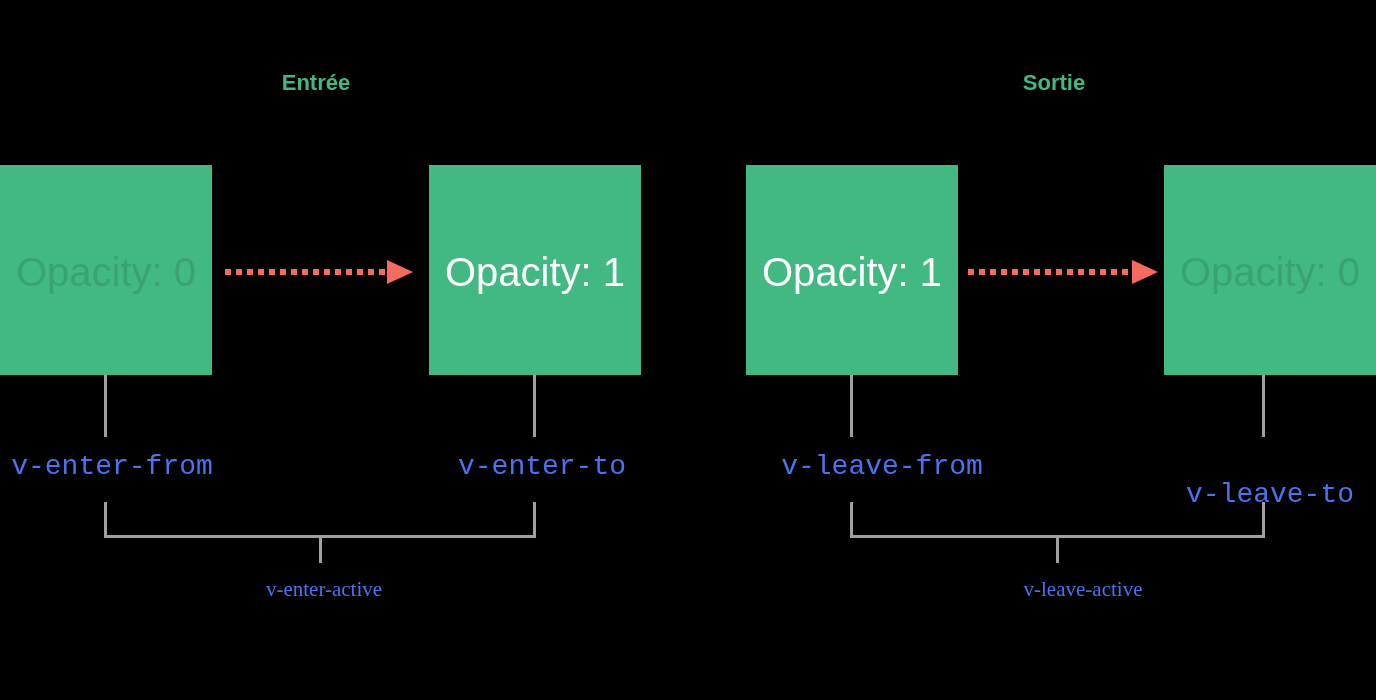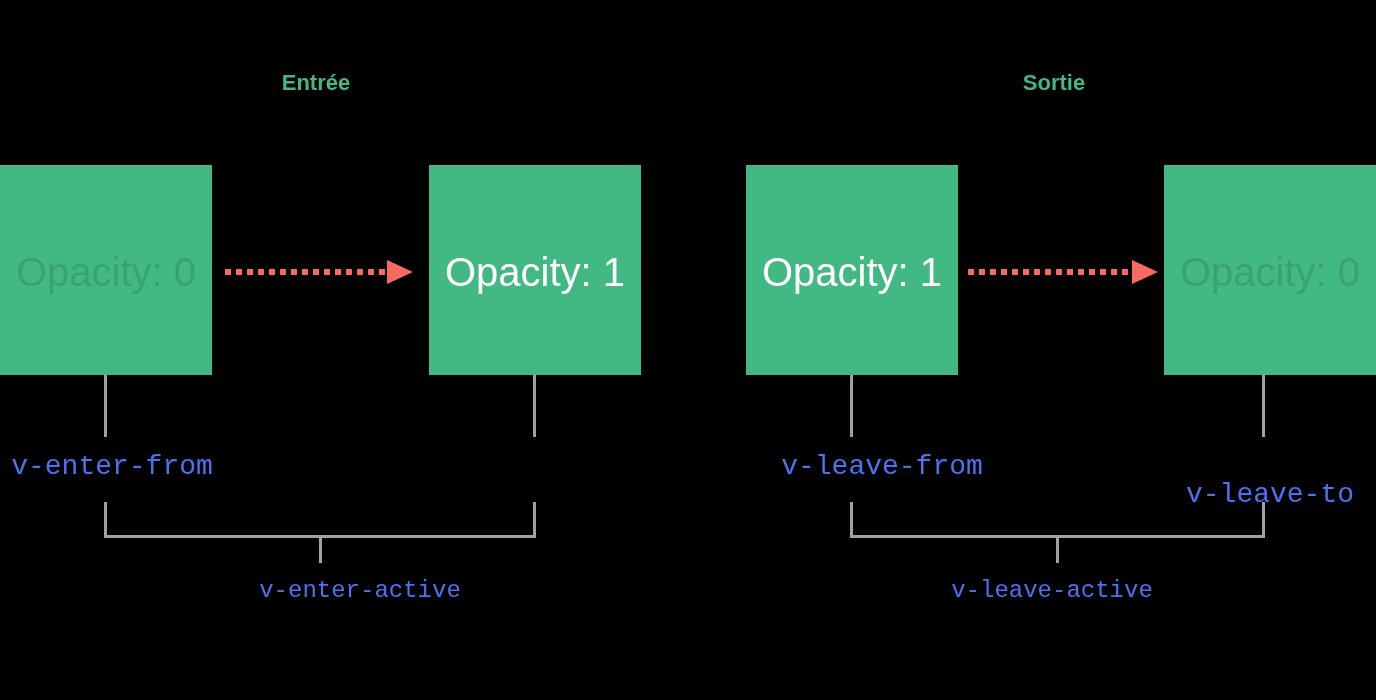--- a/index.html
+++ b/index.html
@@ -108,28 +108,27 @@
     top: 538px; height: 25px; width: 3px;
     background: var(--line-gray, #a0a0a0);
   }
   .sL { left: 319px; }
   .sR { left: 1056px; }
 
   .active-label {
     position: absolute;
     top: 577px;
     transform: translateX(-50%);
-    font-family: Liberation Mono, monospace;
-    font-size: 24px;
+    font-family: Liberation Serif, serif;
+    font-size: 21px;
     color: var(--label-blue, #4a73f3);
     white-space: nowrap;
-    margin-left: 36px;
   }
   .aL { left: 324px; }
-  .aR { left: 1016px; }
+  .aR { left: 1083px; }
 </style>
 </head>
 <body>
 
 <div id="canvas">
 
   <div class="section-title t-enter">Entrée</div>
   <div class="section-title t-leave">Sortie</div>
 
   <div class="state-box b1">
@@ -153,20 +152,21 @@
   <div class="state-box b4">
     <span class="box-label faded">Opacity: 0</span>
   </div>
 
   <div class="drop-line d1"></div>
   <div class="drop-line d2"></div>
   <div class="drop-line d3"></div>
   <div class="drop-line d4"></div>
 
   <div class="class-label c1">v-enter-from</div>
+  <div class="class-label c2">v-enter-to</div>
   <div class="class-label c3">v-leave-from</div>
   <div class="class-label c4">v-leave-to</div>
 
   <div class="bracket brL"></div>
   <div class="stem sL"></div>
   <div class="bracket brR"></div>
   <div class="stem sR"></div>
 
   <div class="active-label aL">v-enter-active</div>
   <div class="active-label aR">v-leave-active</div>

